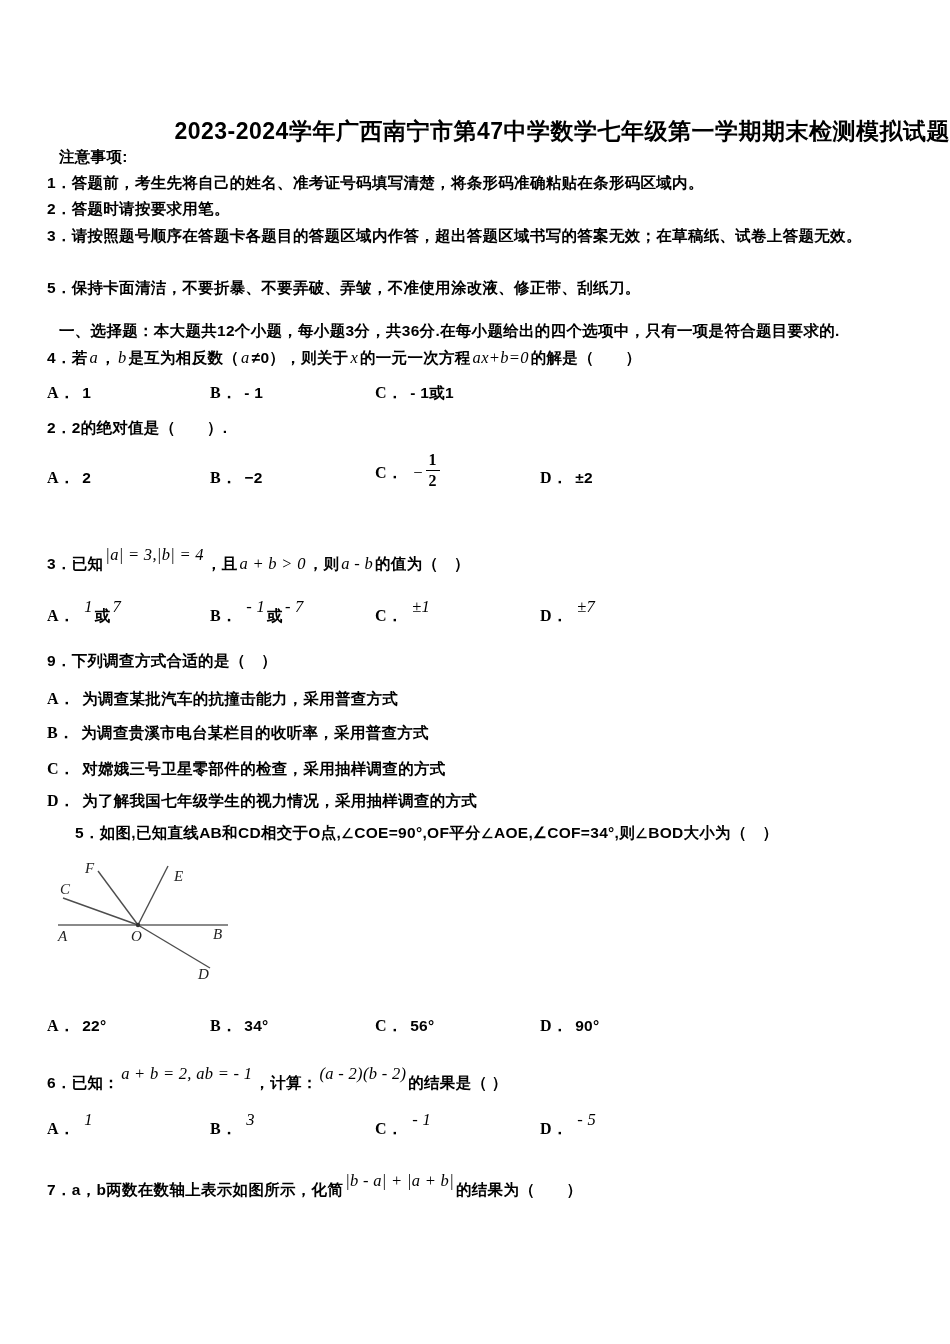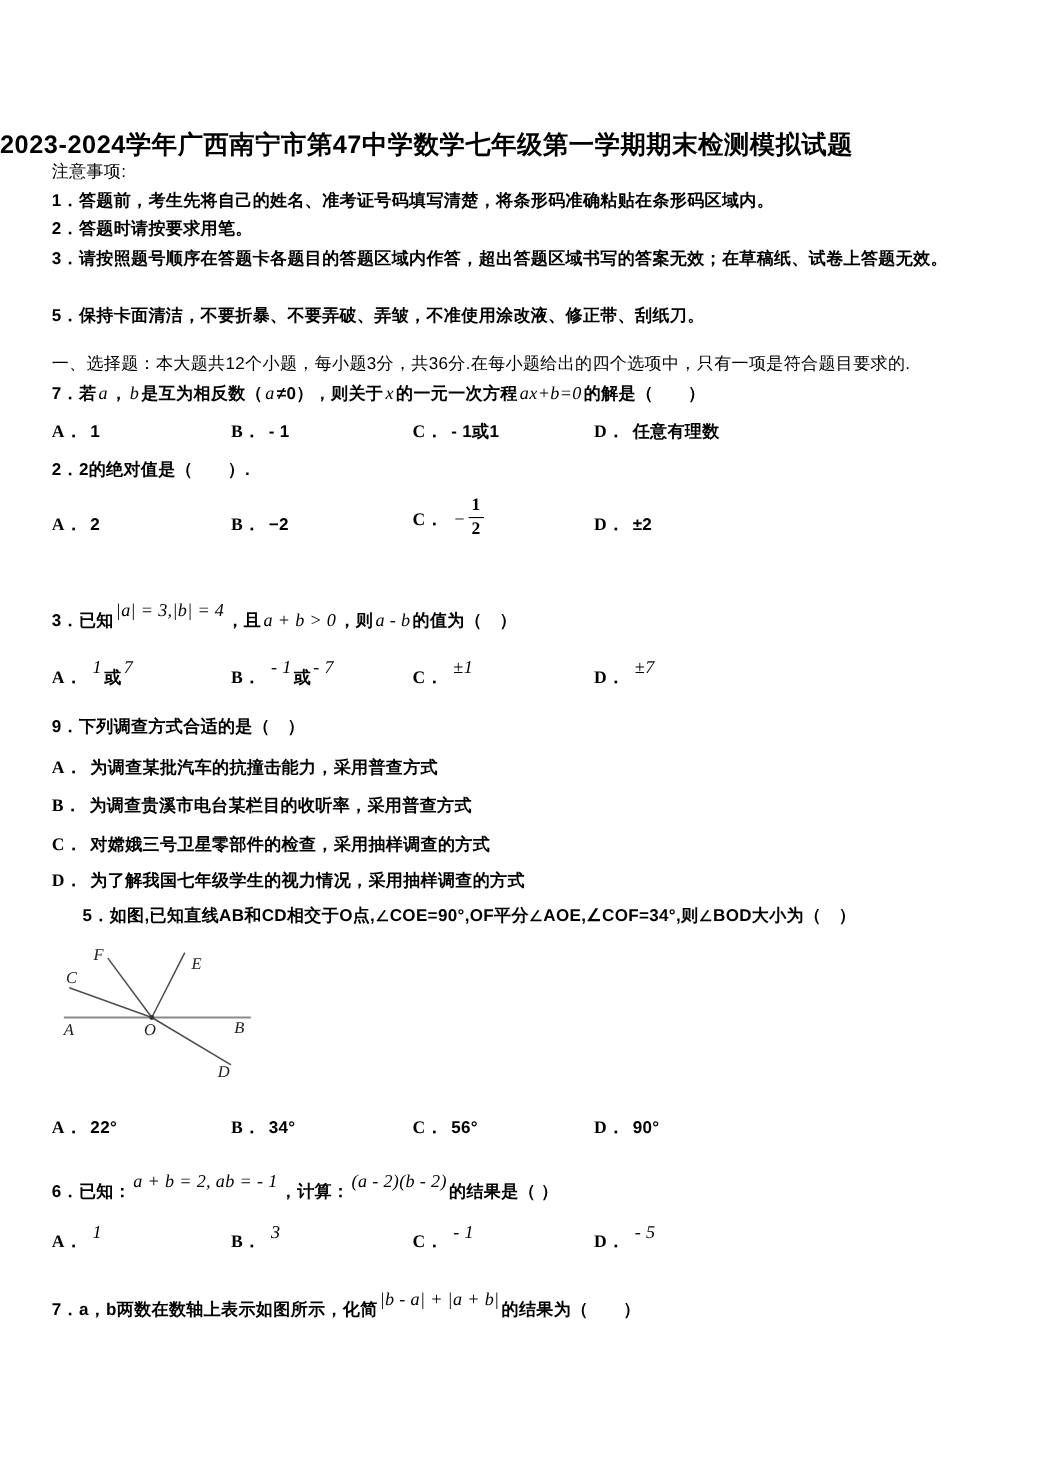--- a/index.html
+++ b/index.html
@@ -3,25 +3,25 @@
 <meta charset="utf-8">
 <style>
   html,body{margin:0;padding:0;}
   body{
     width:950px;height:1344px;background:#ffffff;color:#000;
     font-family:"Liberation Sans",sans-serif;position:relative;overflow:hidden;
   }
   .page{position:absolute;inset:0;}
   .abs{position:absolute;left:47px;right:38px;}
   .title{
-    position:absolute;top:116px;left:0;width:100%;text-align:left;
+    position:absolute;top:116px;left:0;width:100%;text-align:right;
     font-size:23px;font-weight:700;margin:0;letter-spacing:0.5px;
   }
   .line{font-size:15.5px;font-weight:600;line-height:22px;letter-spacing:0.3px;}
-  .bold-line{font-weight:400;}
+  .bold-line{font-weight:700;margin-left:12px;}
   .opts{display:grid;grid-template-columns:163px 165px 165px auto;}
   .opts.bottom{align-items:end;}
   .opt{white-space:nowrap;}
   .letter{
     font-family:"Liberation Serif",serif;font-weight:700;font-size:16px;
     padding-right:7px;font-style:normal;
   }
   .m{
     font-family:"Liberation Serif",serif;font-style:italic;font-weight:400;
     font-size:16.5px;padding:0 2px;
@@ -48,26 +48,25 @@
   <h1 class="title">2023-2024学年广西南宁市第47中学数学七年级第一学期期末检测模拟试题</h1>
 
   <div class="abs line bold-line" style="top:146px">注意事项:</div>
   <div class="abs line" style="top:172px">1．答题前，考生先将自己的姓名、准考证号码填写清楚，将条形码准确粘贴在条形码区域内。</div>
   <div class="abs line" style="top:198px">2．答题时请按要求用笔。</div>
   <div class="abs line" style="top:225px">3．请按照题号顺序在答题卡各题目的答题区域内作答，超出答题区域书写的答案无效；在草稿纸、试卷上答题无效。</div>
   <div class="abs line" style="top:277px">5．保持卡面清洁，不要折暴、不要弄破、弄皱，不准使用涂改液、修正带、刮纸刀。</div>
 
   <div class="abs line bold-line" style="top:320px">一、选择题：本大题共12个小题，每小题3分，共36分.在每小题给出的四个选项中，只有一项是符合题目要求的.</div>
 
-  <div class="abs line" style="top:347px"><span>7．若</span><span class="m">a</span><span>，</span><span class="m">b</span><span>是互为相反数（</span><span class="m">a</span><span>≠0），则关于</span><span class="m">x</span><span>的一元一次方程</span><span class="m">ax+b=0</span><span>的解是（　　）</span></div>
+  <div class="abs line" style="top:347px"><span>4．若</span><span class="m">a</span><span>，</span><span class="m">b</span><span>是互为相反数（</span><span class="m">a</span><span>≠0），则关于</span><span class="m">x</span><span>的一元一次方程</span><span class="m">ax+b=0</span><span>的解是（　　）</span></div>
   <div class="abs line opts" style="top:382px">
     <div class="opt"><span class="letter">A．</span><span><span>1</span></span></div>
     <div class="opt"><span class="letter">B．</span><span><span>- 1</span></span></div>
     <div class="opt"><span class="letter">C．</span><span><span>- 1或1</span></span></div>
-    <div class="opt"><span class="letter">D．</span><span><span>任意有理数</span></span></div>
   </div>
 
   <div class="abs line" style="top:417px"><span>2．2的绝对值是（　　）.</span></div>
   <div class="abs line opts bottom" style="top:451px">
     <div class="opt"><span class="letter">A．</span><span><span>2</span></span></div>
     <div class="opt"><span class="letter">B．</span><span><span>−2</span></span></div>
     <div class="opt"><span class="letter">C．</span><span><span class="m">−</span><span class="frac"><span class="num">1</span><span class="den">2</span></span></span></div>
     <div class="opt"><span class="letter">D．</span><span><span>±2</span></span></div>
   </div>
 

